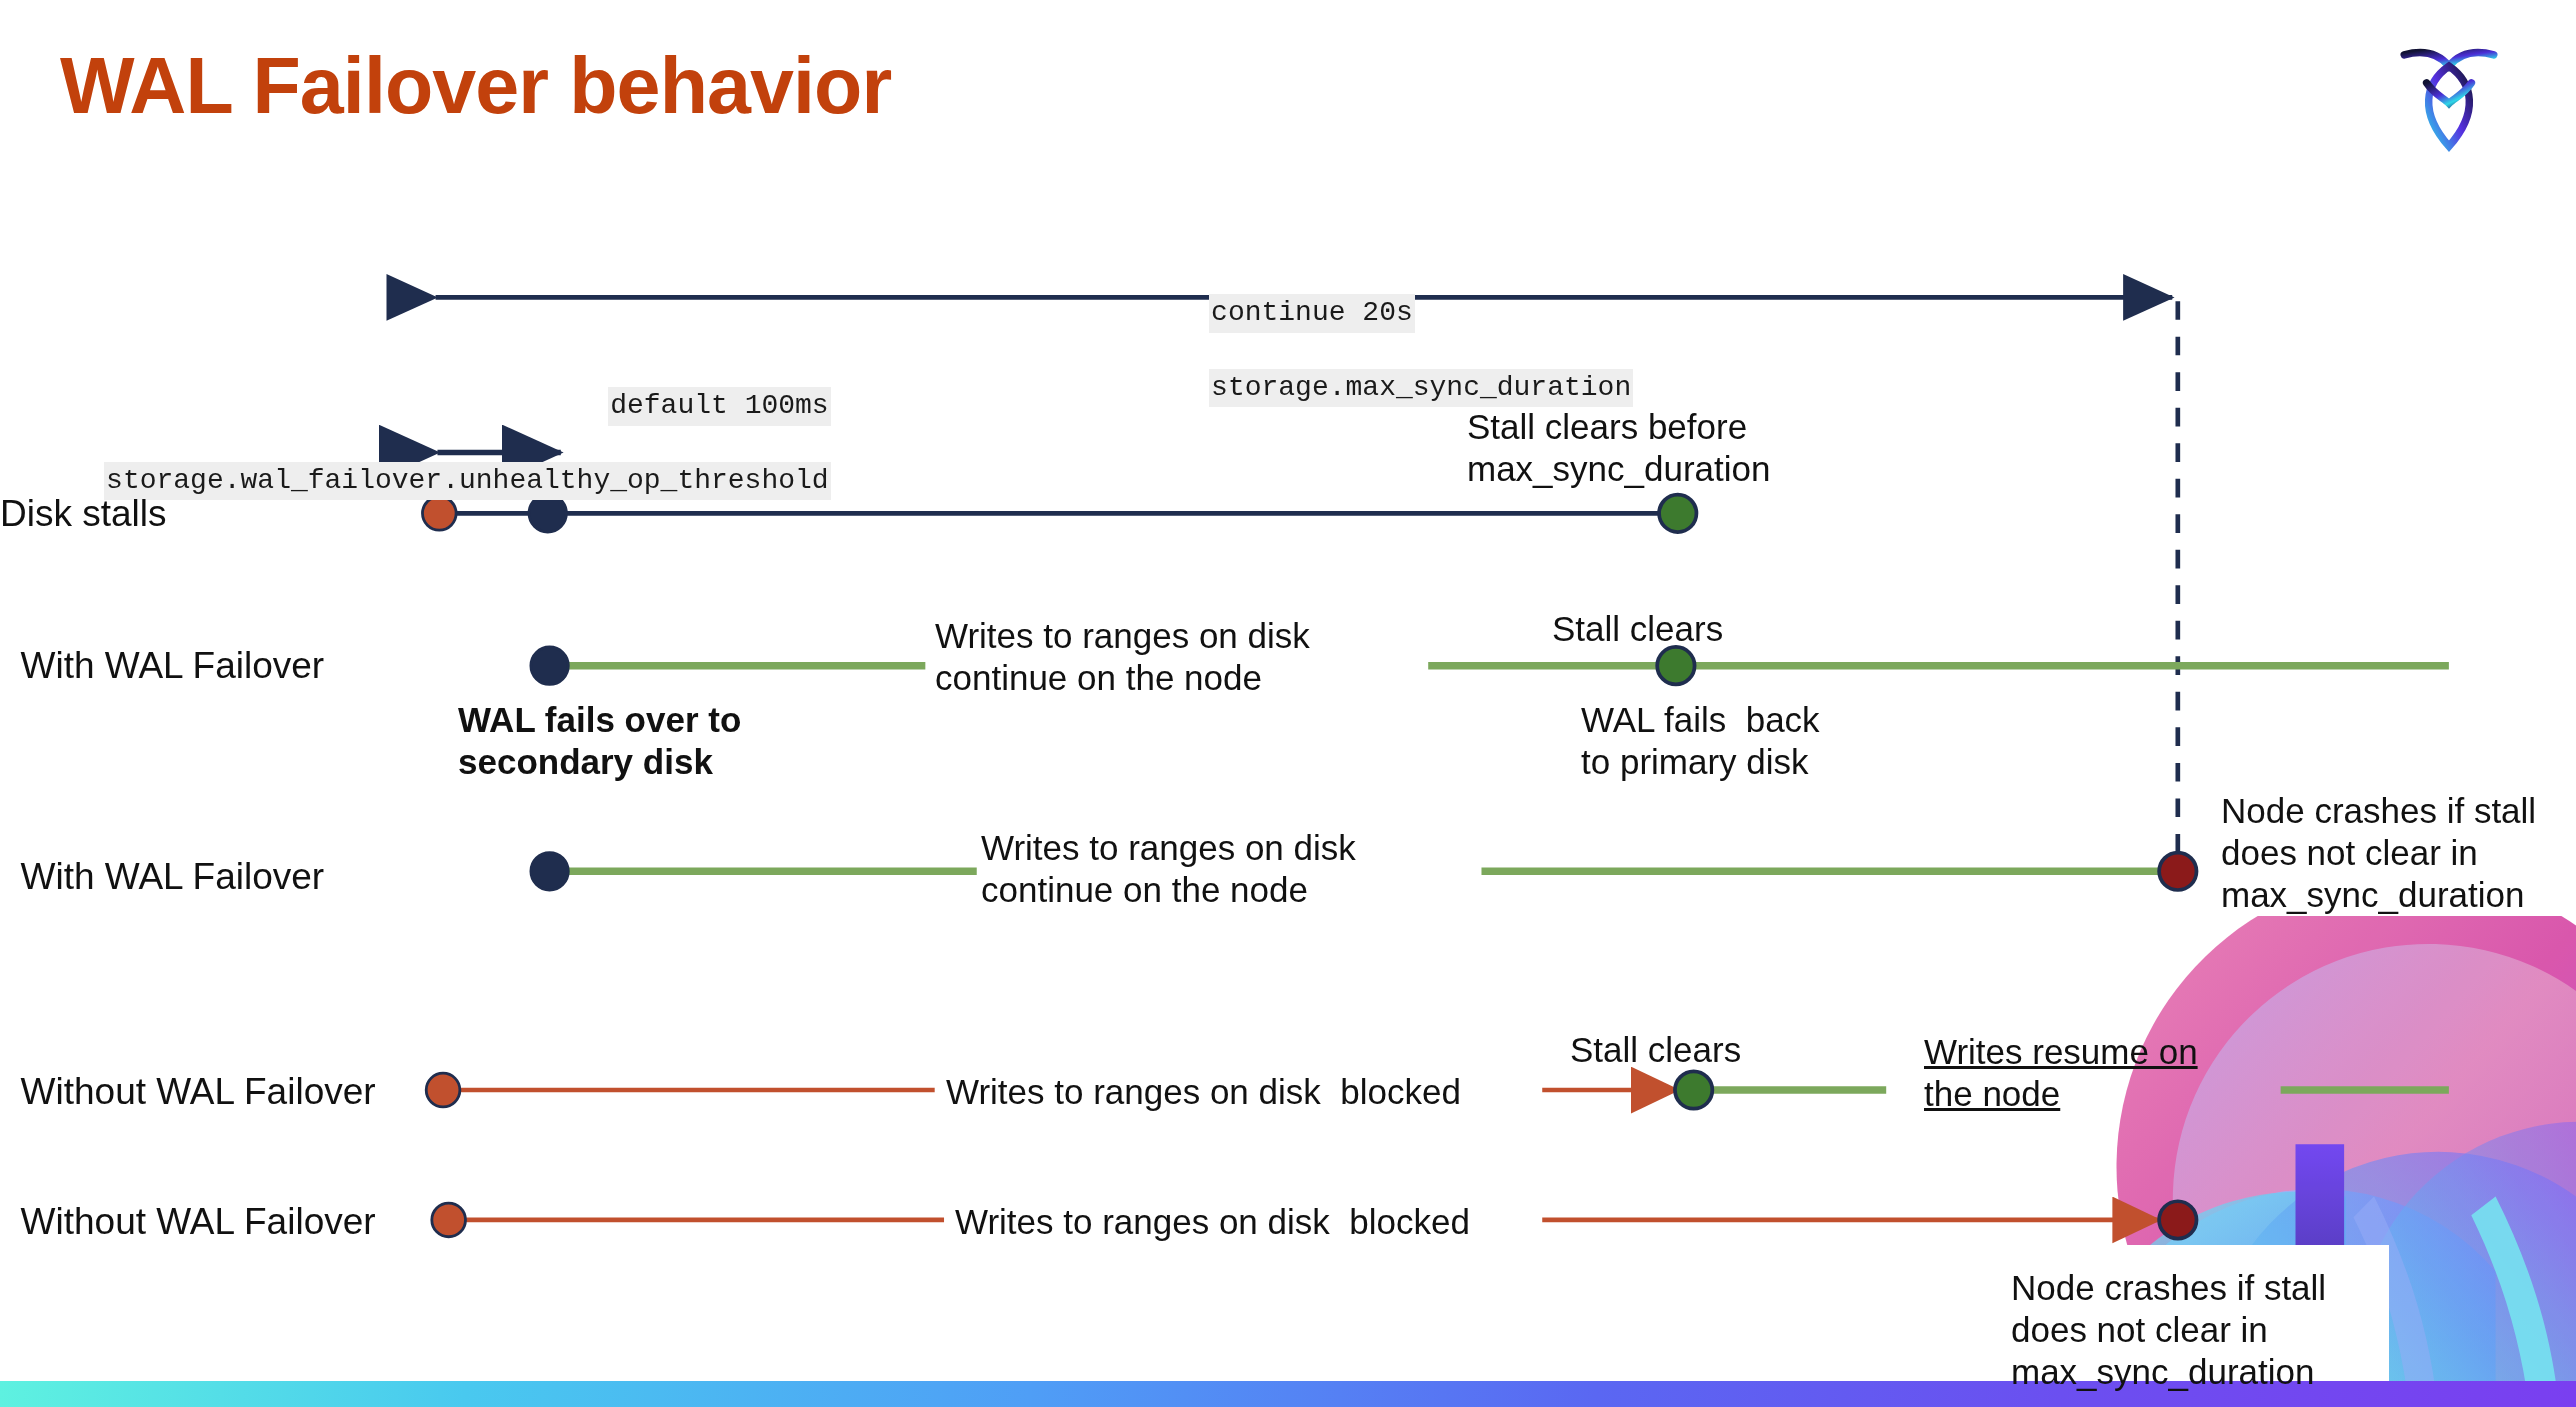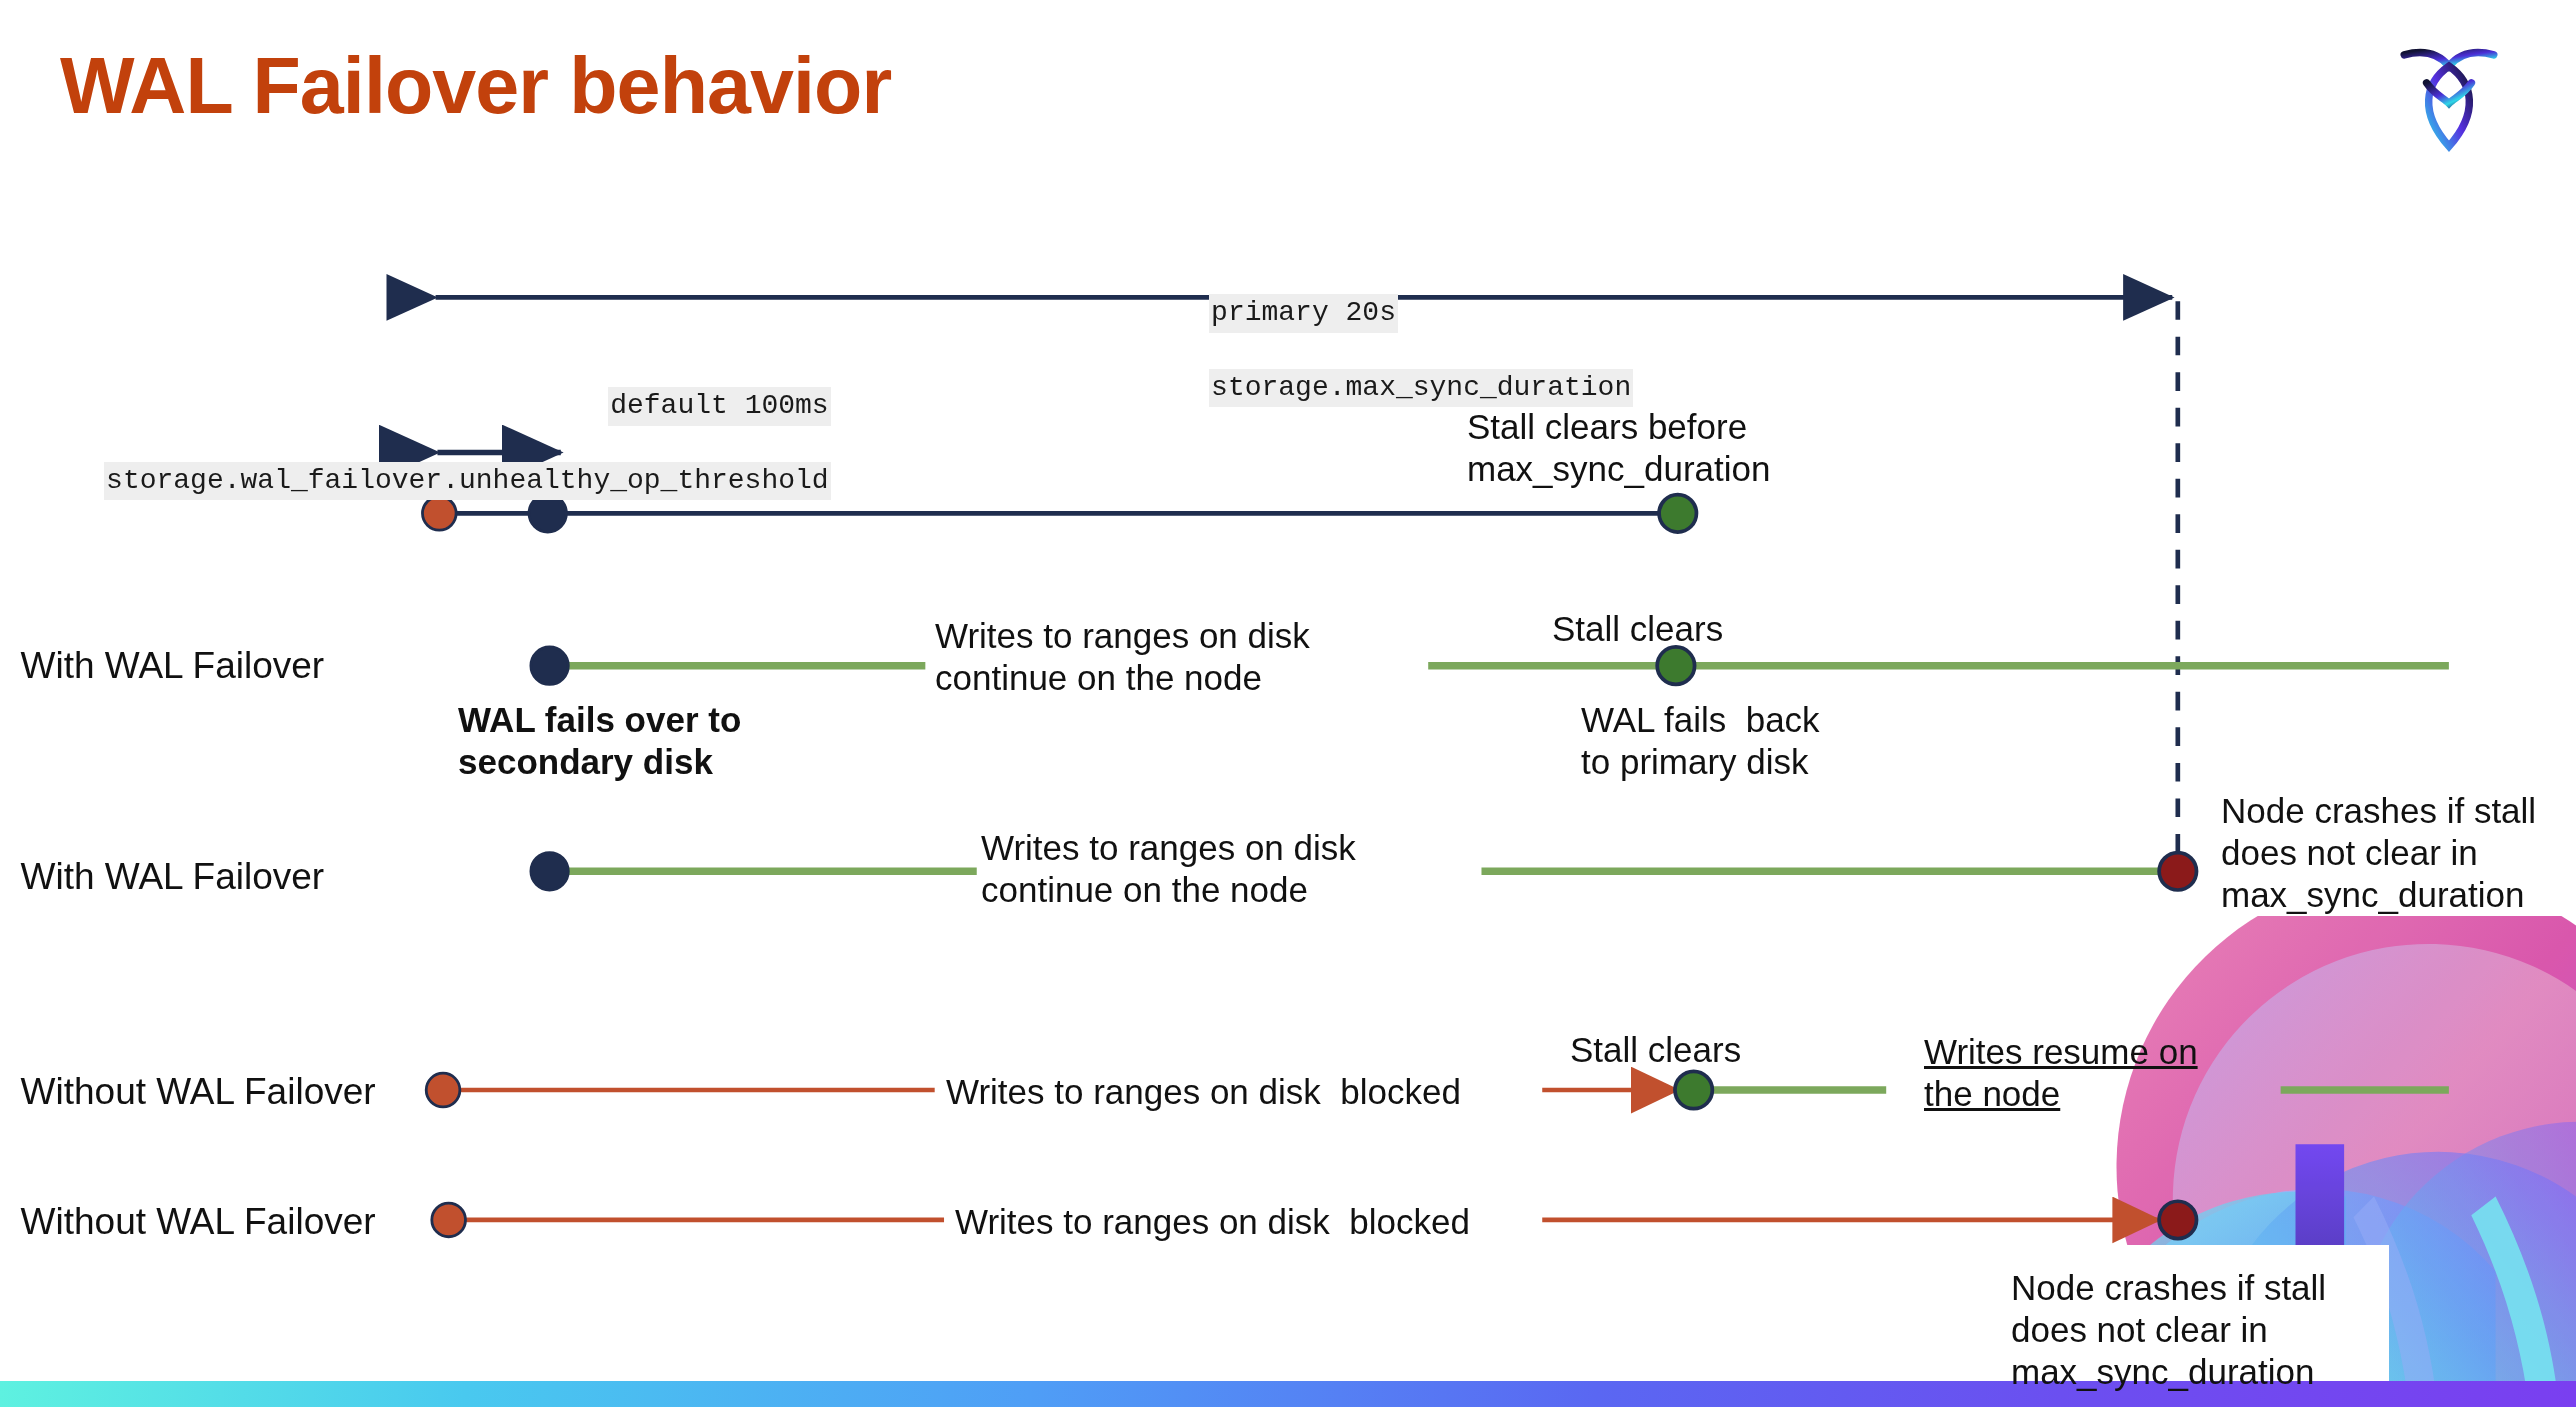--- a/index.html
+++ b/index.html
@@ -158,29 +158,30 @@
         </linearGradient>
       </defs>
       <path d="M12 22 C34 16 50 22 60 34 C70 22 86 16 108 22" fill="none" stroke="url(#lg1)" stroke-width="8" stroke-linecap="round"></path>
       <path d="M60 34 C86 52 92 84 60 120 C28 84 34 52 60 34 Z" fill="none" stroke="url(#lg2)" stroke-width="8"></path>
       <path d="M36 52 C44 64 54 68 60 74 C66 68 76 64 84 52" fill="none" stroke="url(#lg1)" stroke-width="8" stroke-linecap="round"></path>
       <path d="M60 74 L60 120" fill="none" stroke="url(#lg1)" stroke-width="8" stroke-linecap="round"></path>
     </svg>
   </div>
 
   <div class="abs codeblk" style="left:1142px;top:258px;">
-    <span>primary 20s</span><br>
+    <span>continue 20s</span><br>
     <span>storage.max_sync_duration</span>
   </div>
 
   <div class="abs codeblk" style="left:37px;top:351px;text-align:right;">
     <span>default 100ms</span><br>
     <span>storage.wal_failover.unhealthy_op_threshold</span>
   </div>
 
+  <div class="abs rowname r" style="left:0px;top:493px;width:391px;">Disk stalls</div>
   <div class="abs lbl c" style="left:1467px;top:406px;width:421px;">Stall clears before
 max_sync_duration</div>
 
   <div class="abs rowname" style="left:20.6px;top:645px;">With WAL Failover</div>
   <div class="abs lbl c" style="left:935px;top:615px;width:486px;">Writes to ranges on disk
 continue on the node</div>
   <div class="abs lbl c" style="left:1552px;top:608px;width:252px;">Stall clears</div>
   <div class="abs lbl c" style="left:458px;top:699px;width:374px;font-weight:bold;">WAL fails over to
 secondary disk</div>
   <div class="abs lbl c" style="left:1581px;top:699px;width:308px;">WAL fails  back

